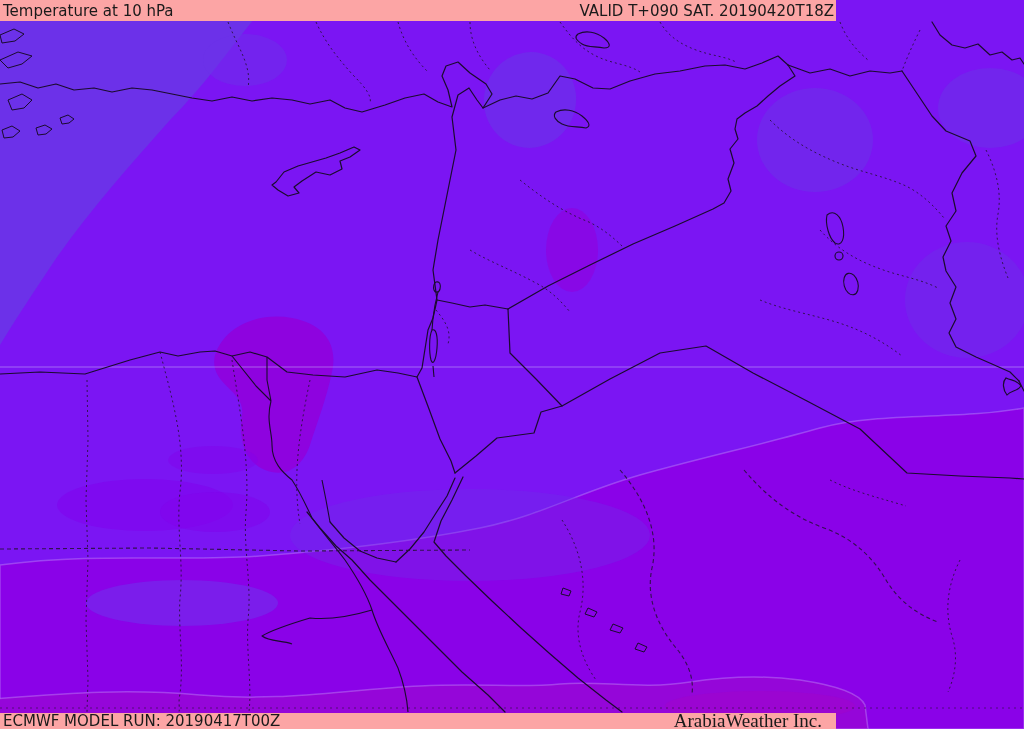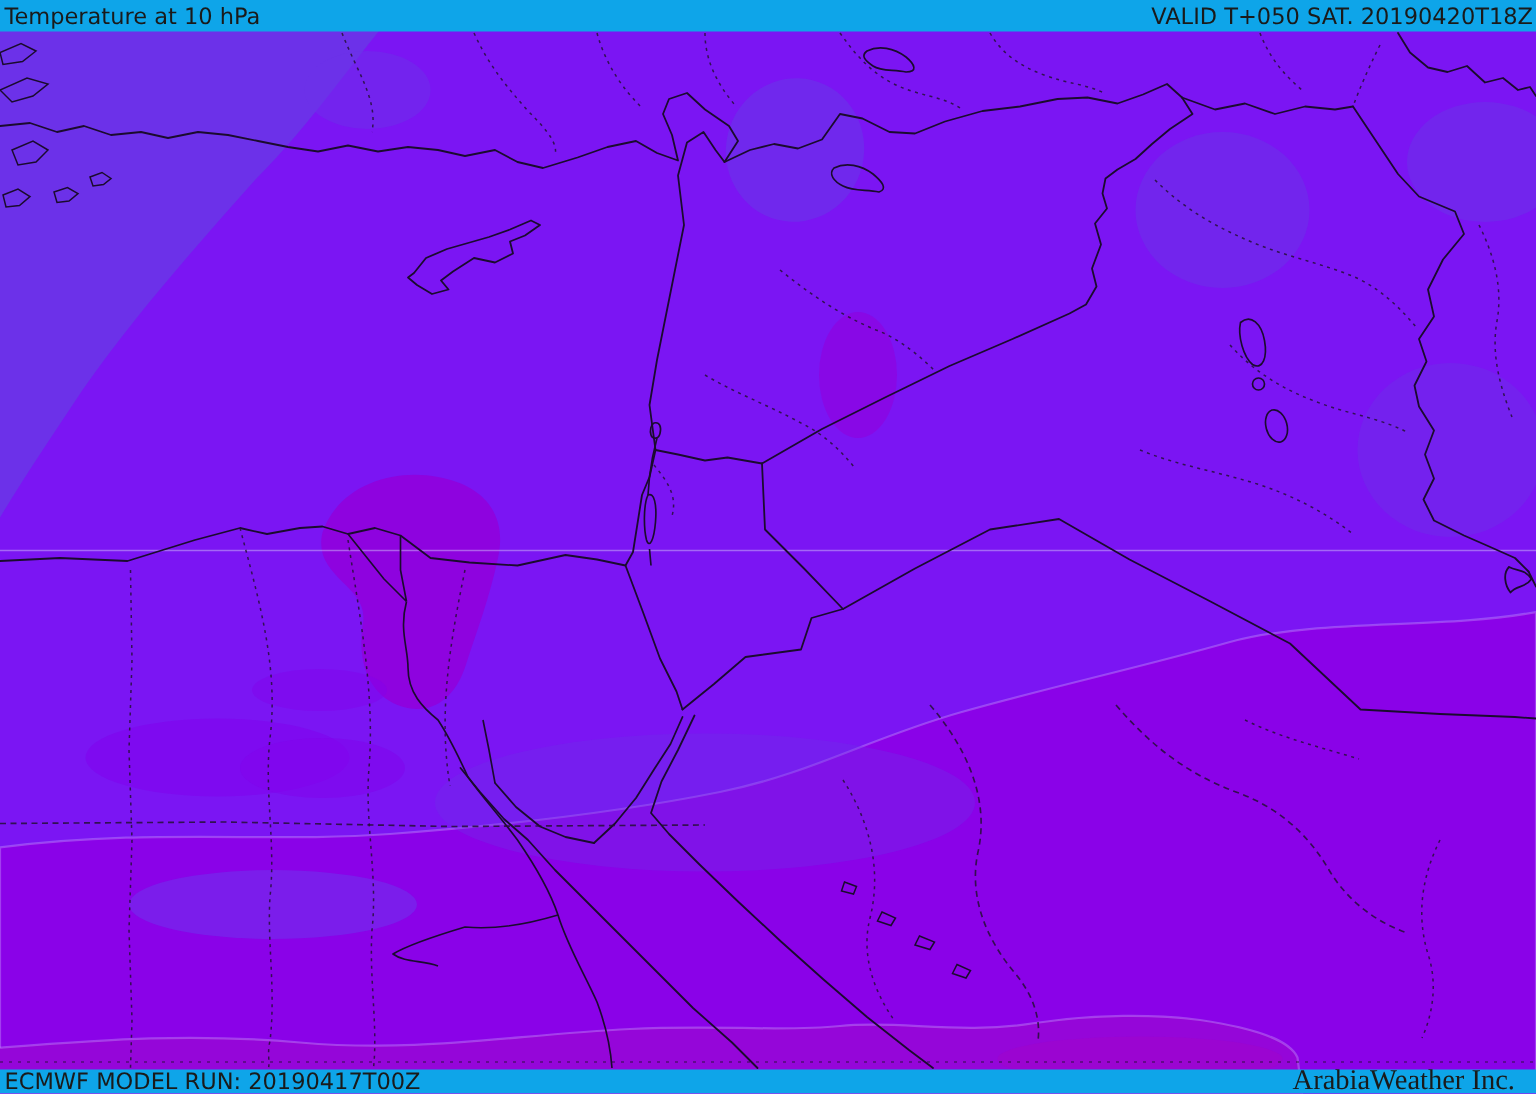--- a/index.html
+++ b/index.html
@@ -2,21 +2,21 @@
 <html><head>
 <meta charset="utf-8">
 <style>
   html,body{margin:0;padding:0;}
   body{
     width:1024px;height:729px;position:relative;overflow:hidden;
     font-family:"DejaVu Sans","Liberation Sans",sans-serif;
     background:#7b15f3;
   }
   .bar{
-    position:absolute;left:0;width:1024px;background:#0ea5e9;
+    position:absolute;left:0;width:836px;background:#fca5a5;
     color:#1a1a1a;z-index:5;display:flex;justify-content:space-between;
     align-items:center;box-sizing:border-box;
   }
   .bar.top{top:0;height:21px;font-size:15px;padding:0 2px 0 3px;}
   .bar.bottom{bottom:0;height:16px;font-size:15px;padding:0 14px 0 3px;}
   .bar .left-text{white-space:nowrap;}
   .bar .right-text{white-space:nowrap;}
   .bar.bottom .right-text{font-size:19px;font-family:Liberation Serif, serif;}
   #map-svg{position:absolute;top:0;left:0;z-index:1;}
   .coast{fill:none;stroke:#1b0b2e;stroke-width:1.2;stroke-linejoin:round;stroke-linecap:round;}
@@ -27,21 +27,21 @@
   .admin2{fill:none;stroke:#241035;stroke-width:1.1;stroke-dasharray:4 3;opacity:.85;}
   .islet{fill:none;stroke:#1b0b2e;stroke-width:1;}
   .fillshape{stroke:none;}
   .bandedge{stroke:rgba(205,175,255,.35);stroke-width:1.5;}
 </style>
 </head>
 <body>
 
 <div class="bar top">
   <span class="left-text">Temperature at 10 hPa</span>
-  <span class="right-text">VALID T+050 SAT. 20190420T18Z</span>
+  <span class="right-text">VALID T+090 SAT. 20190420T18Z</span>
 </div>
 
 <svg id="map-svg" width="1024" height="729" viewBox="0 0 1024 729" xmlns="http://www.w3.org/2000/svg">
 
   <g>
     <rect x="0" y="0" width="1024" height="729" fill="#7b15f3"></rect>
     <path class="fillshape" d="M0,0 L270,0 C235,40 210,80 170,120 C130,165 90,210 55,260 C35,290 15,320 0,345 Z" fill="#6c31e9"></path>
     <ellipse cx="245" cy="60" rx="42" ry="26" opacity="0.5" fill="#6c31e9"></ellipse>
     <ellipse cx="530" cy="100" rx="46" ry="48" opacity="0.7" transform="rotate(14 530 100)" fill="#6c31e9"></ellipse>
     <ellipse cx="815" cy="140" rx="58" ry="52" opacity="0.6" fill="#6c31e9"></ellipse>

